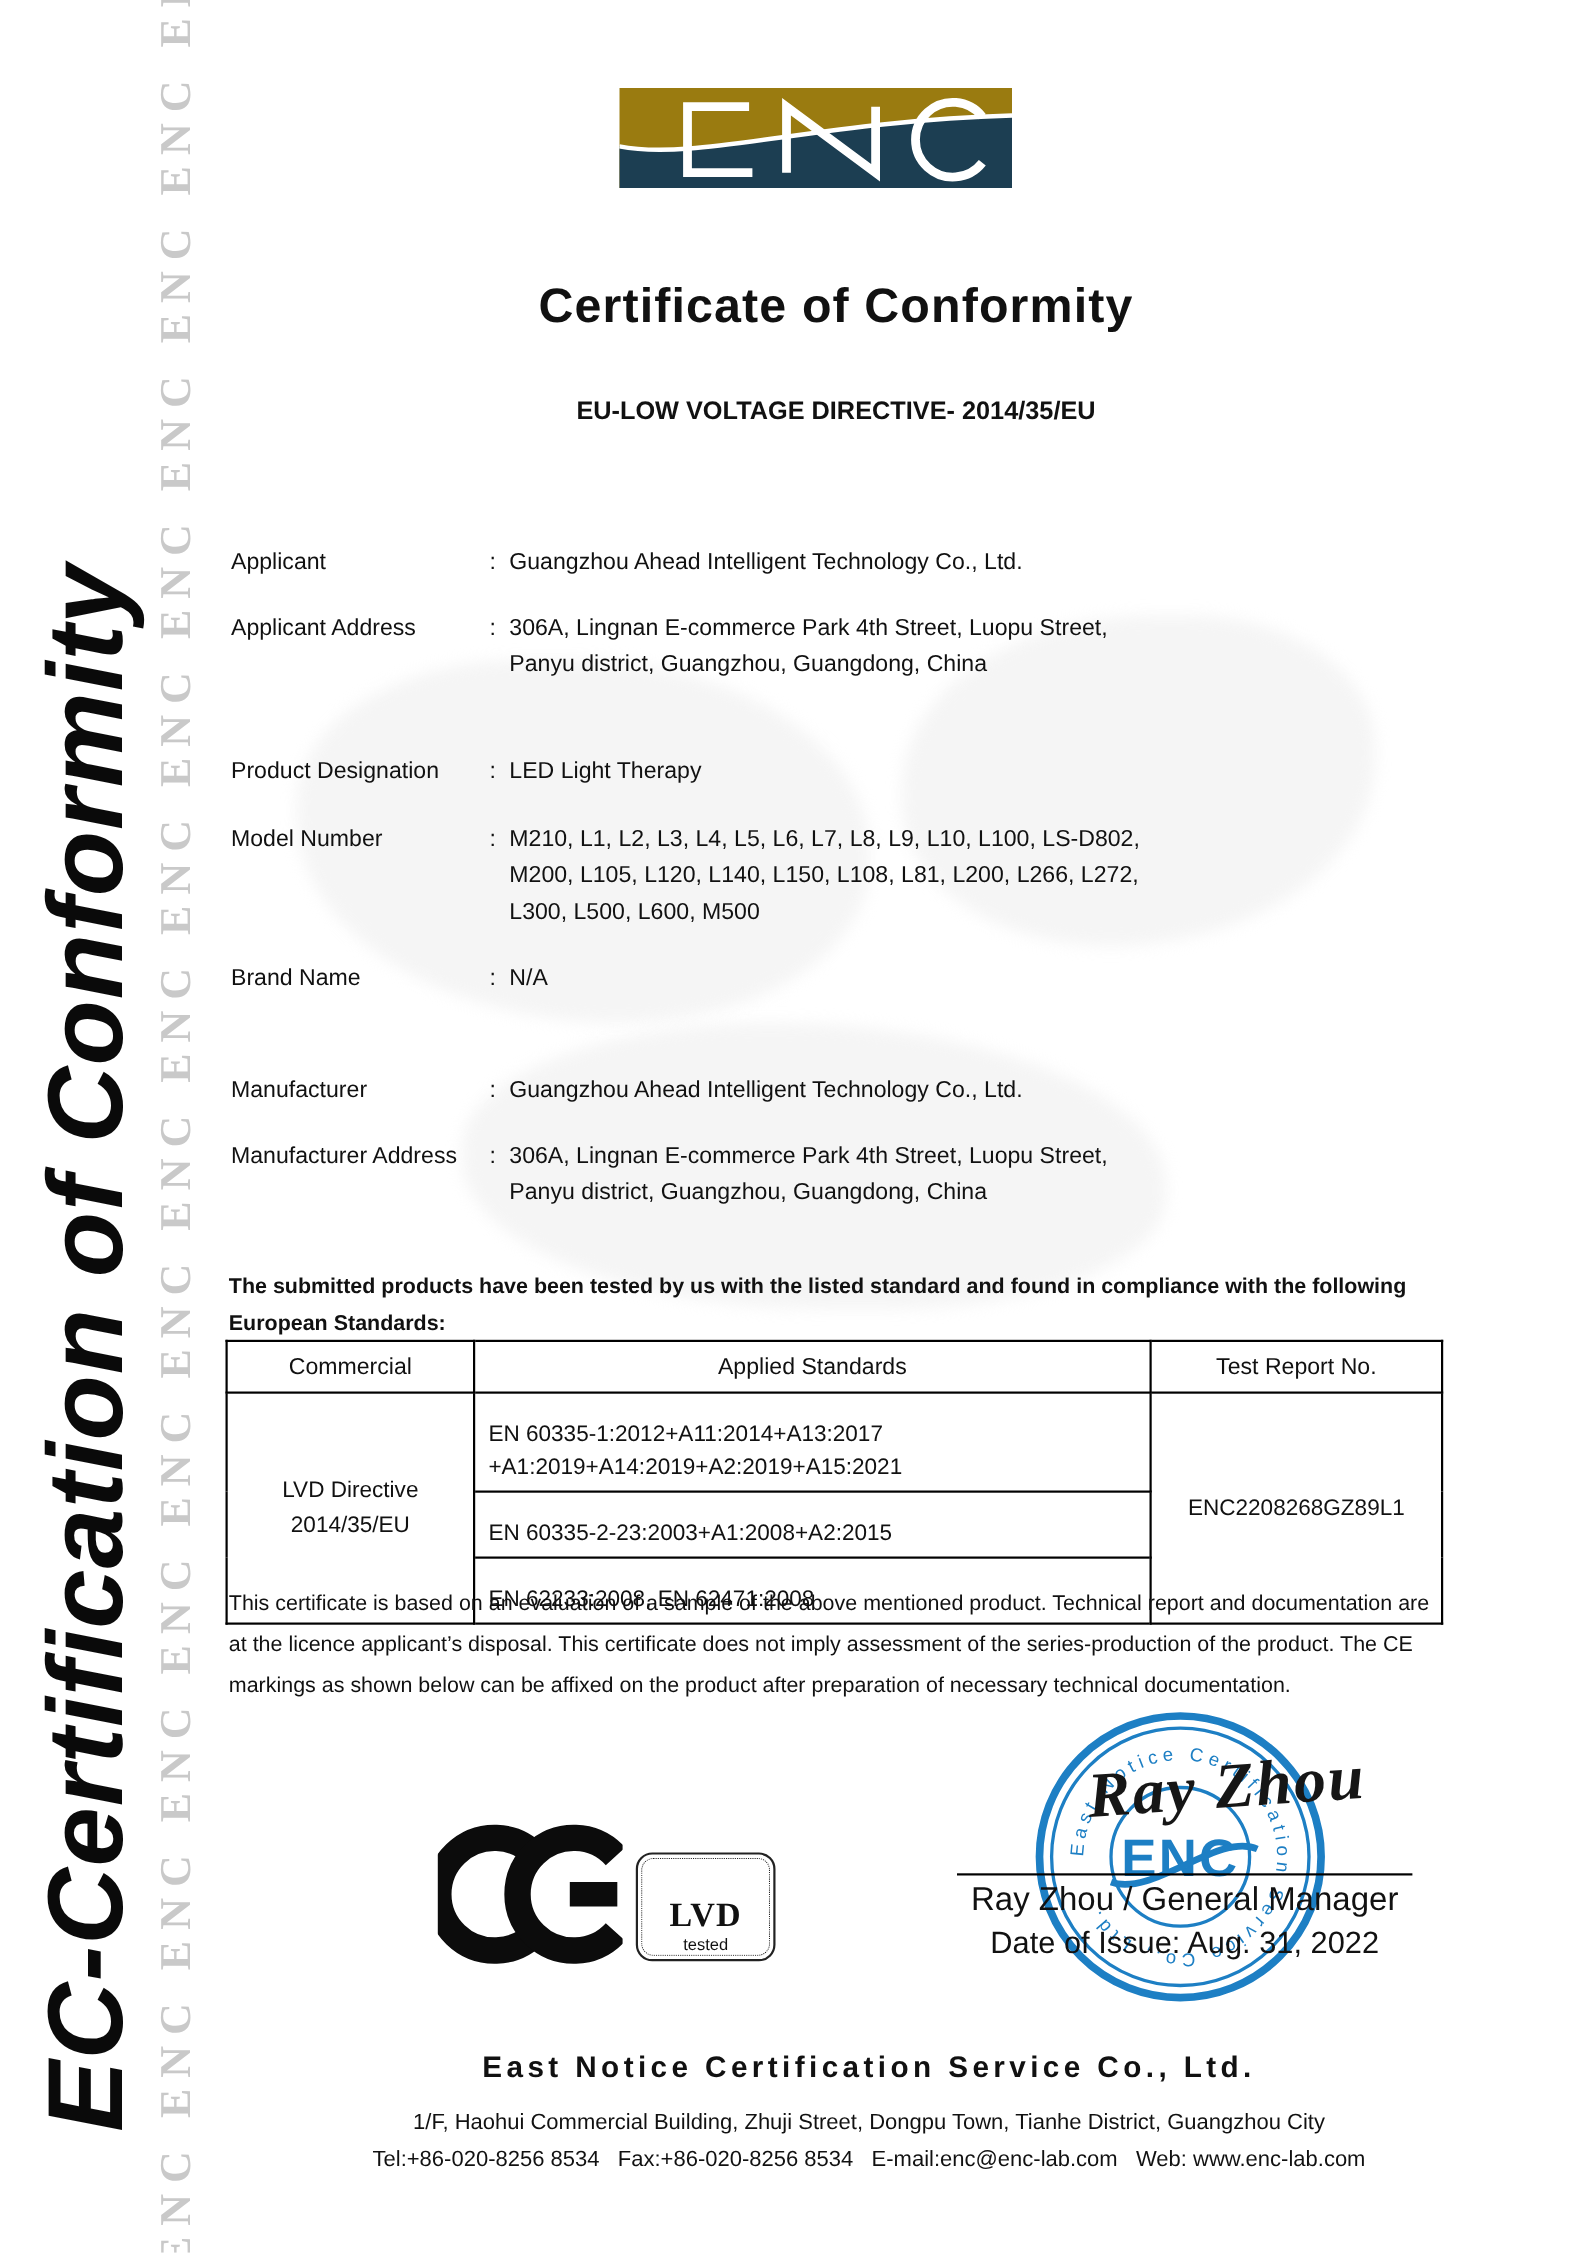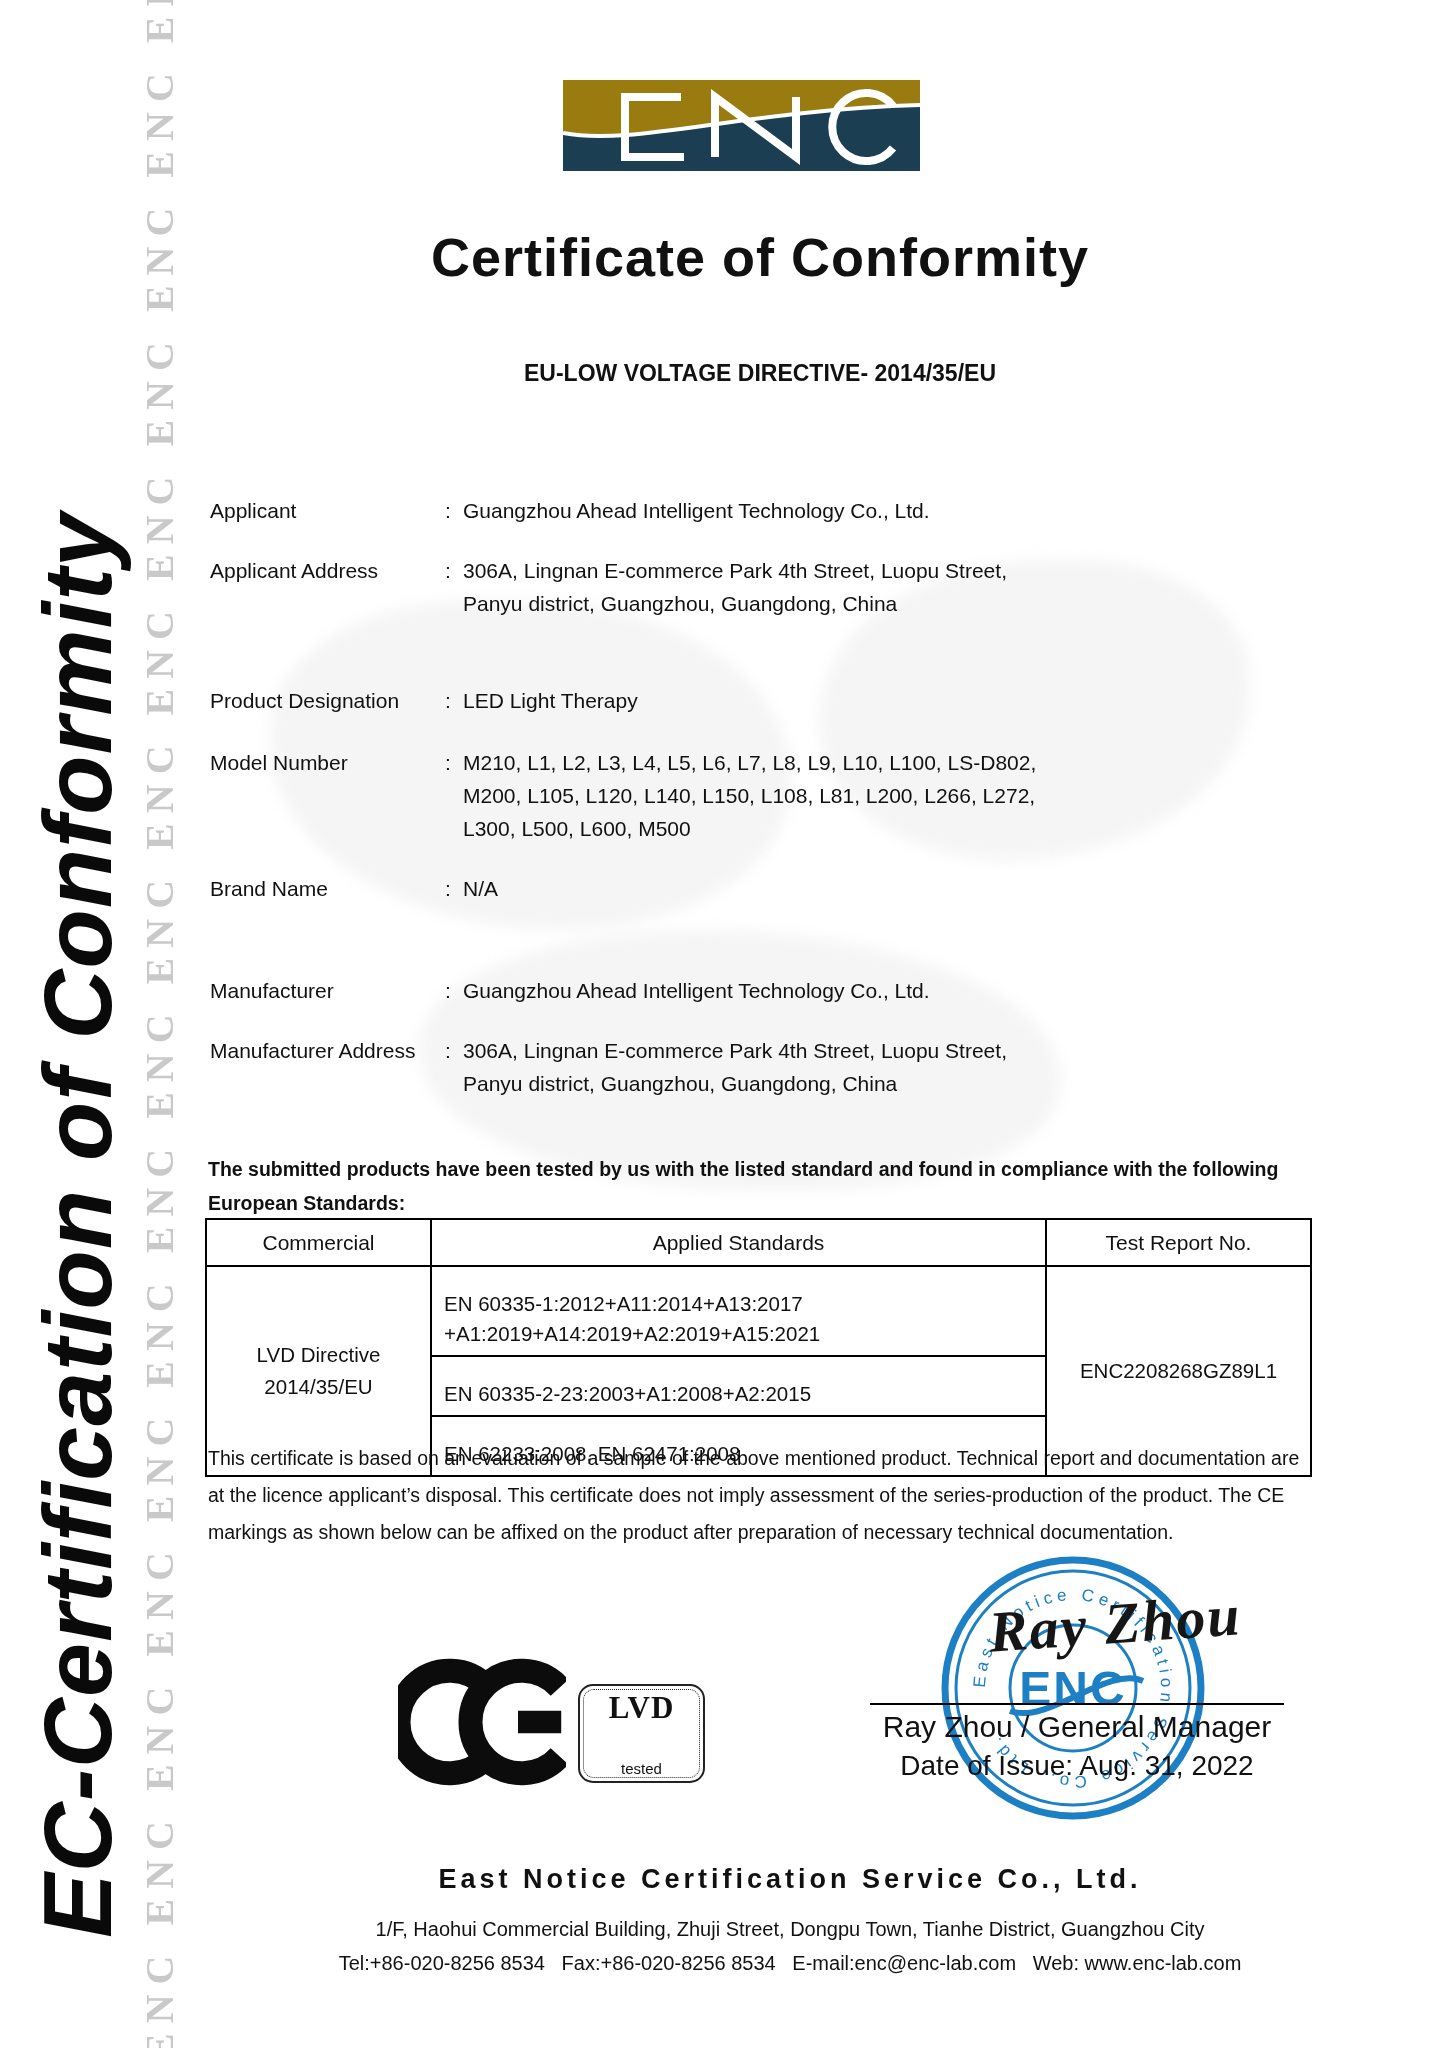--- a/index.html
+++ b/index.html
@@ -17,21 +17,21 @@
 
   
   .wm { position:absolute; background:#ededed; opacity:.55; filter:blur(7px); }
   .wm1 { left:270px; top:600px; width:520px; height:330px; border-radius:45% 60% 50% 65%; }
   .wm2 { left:820px; top:560px; width:430px; height:300px; border-radius:60% 45% 65% 50%; }
   .wm3 { left:420px; top:930px; width:640px; height:260px; border-radius:50% 65% 45% 60%; }
 
   
   .logo { position:absolute; left:563px; top:80px; }
   .center-col { position:absolute; left:205px; width:1110px; text-align:center; }
-  .title { top:226px; font-size:54px; font-weight:bold; letter-spacing:1px; }
+  .title { top:254px; font-size:44px; font-weight:bold; letter-spacing:1px; }
   .subtitle { top:360px; font-size:23px; font-weight:bold; }
   .regno { top:403px; font-size:23px; font-weight:bold; }
 
   
   .frow { position:absolute; left:210px; width:1120px; font-size:21px; line-height:33px; }
   .frow .lbl { position:absolute; left:0; top:0; width:240px; }
   .frow .col { position:absolute; left:235px; top:0; }
   .frow .val { position:absolute; left:253px; top:0; width:860px; }
 
   
@@ -48,21 +48,21 @@
   td.rep { text-align:center; }
   tr.r1 td.std { height:78px; }
   tr.r2 td.std { height:45px;border-radius:18px; }
   tr.r3 td.std { height:45px; }
 
   
   .ce { position:absolute; left:398px; top:1658px; }
   .lvd-box { position:absolute; left:578px; top:1684px; width:127px; height:99px;
     border:2px solid #222; border-radius:15px; }
   .lvd-inner { position:absolute; inset:3px; border:1px dotted #222; border-radius:11px;
-    display:flex; flex-direction:column; align-items:center; justify-content:space-between; }
+    display:flex; flex-direction:column; align-items:center; justify-content:flex-end; }
   .lvd-main { font-family:"Liberation Serif", serif; font-weight:bold; font-size:31px; letter-spacing:1px; }
   .lvd-sub { font-size:15px; margin-top:1px; }
 
   .stamp { position:absolute; left:938px; top:1553px; }
   .signature { position:absolute; left:905px; top:1590px; width:420px; text-align:center;
     font-family:"Liberation Serif", serif; font-style:italic; font-weight:bold; font-size:58px;
     color:#161616; transform:rotate(-4deg); letter-spacing:2px; }
   .sig-line { position:absolute; left:870px; top:1703px; width:414px; height:2px; background:#000; }
   .sig-name { position:absolute; left:862px; top:1710px; width:430px; text-align:center; font-size:30px; }
   .sig-date { position:absolute; left:862px; top:1750px; width:430px; text-align:center; font-size:28px; }

